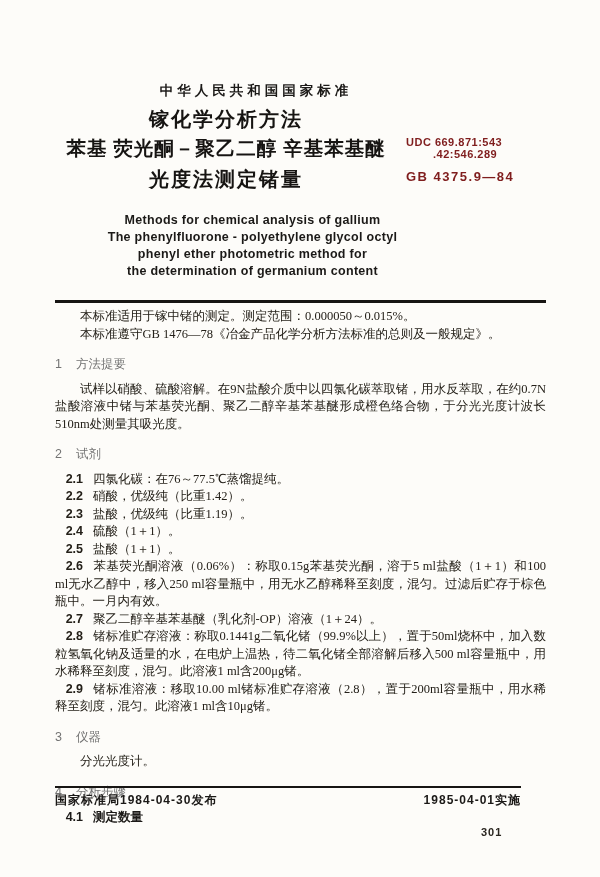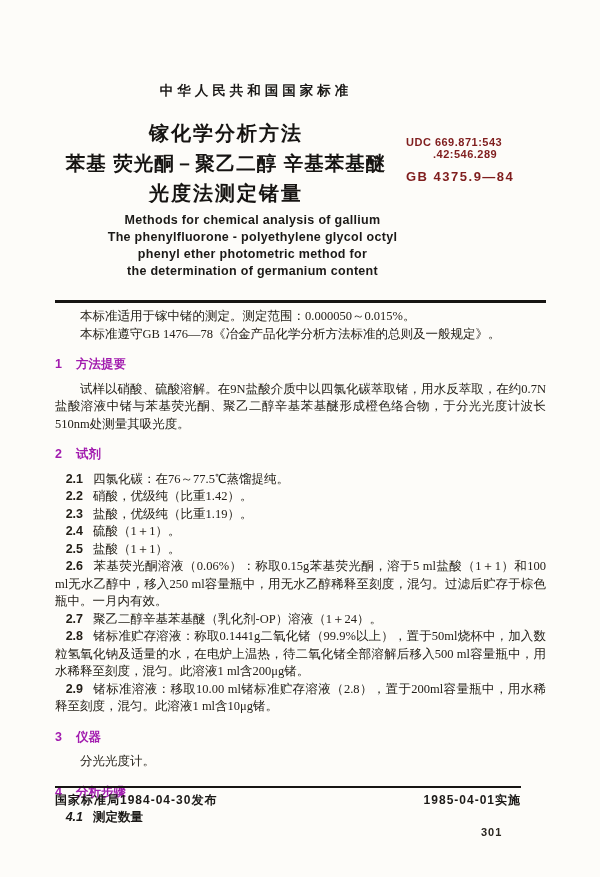--- a/index.html
+++ b/index.html
@@ -9,22 +9,22 @@
     background:#fdfcf9; color:#211e1a; overflow:hidden;
     font-family:"Liberation Serif", serif;
   }
 
   .std-header {
     position:absolute; top:82px; left:0; width:512px; text-align:center;
     font-family:"Liberation Sans", sans-serif; font-weight:bold;
     font-size:13.5px; letter-spacing:4px; color:#1b1917;
   }
   .title-cn {
-    position:absolute; top:118px; left:0; width:452px; text-align:center;
-    font-family:Liberation Sans, sans-serif; font-weight:bold; color:#161412;
+    position:absolute; top:104px; left:0; width:452px; text-align:center;
+    font-family:Liberation Serif, serif; font-weight:bold; color:#161412;
   }
   .title-cn .t1 { font-size:20px; letter-spacing:2px; line-height:30px; }
   .title-cn .t2 { font-size:19.5px; letter-spacing:1px; line-height:30px; }
   .title-cn .t3 { font-size:20px; letter-spacing:2px; line-height:30px; }
 
   .udc-block {
     position:absolute; top:136px; left:406px; width:150px;
     font-family:"Liberation Sans", sans-serif; font-weight:bold; color:#7f1d1d;
   }
   .udc-block .udc1 { font-size:11px; letter-spacing:0.5px; }
@@ -40,33 +40,33 @@
   .rule-top { position:absolute; top:300px; left:55px; width:491px; height:3px; background:#171513; }
   .rule-bottom { position:absolute; top:786px; left:55px; width:466px; height:2px; background:#171513; }
 
   .body-text {
     position:absolute; top:308px; left:55px; width:491px;
     font-size:12.5px; line-height:17.5px; color:#242019;
     text-align:justify;
   }
   .body-text p.ind { text-indent:2em; }
   .sec-heading {
-    font-family:"Liberation Sans", sans-serif; font-weight:bold;
-    font-size:12.5px; margin:13px 0 7px 0; color:#a21caf;
+    font-family:"Liberation Sans", sans-serif; font-weight:normal;
+    font-size:12.5px; margin:13px 0 7px 0; color:#737373;
   }
   .sec-heading .no { margin-right:14px; }
   .item { text-indent:0.85em; }
   .item .no {
     font-family:"Liberation Sans", sans-serif; font-weight:bold; margin-right:10px;
   }
   .sub-heading {
     font-family:"Liberation Sans", sans-serif; font-weight:bold;
     font-size:12.5px; text-indent:0.85em; margin-top:8px; color:#1b1917;
   }
-  .sub-heading .no { margin-right:10px;font-style:italic; }
+  .sub-heading .no { margin-right:10px; }
 
   .footer {
     position:absolute; top:792px; left:55px; width:466px;
     display:flex; justify-content:space-between;
     font-family:"Liberation Sans", sans-serif; font-weight:bold;
     font-size:12px; letter-spacing:1px; color:#1b1917;text-align:center;
   }
   .page-number {
     position:absolute; top:826px; left:481px;
     font-family:"Liberation Sans", sans-serif; font-weight:bold;

